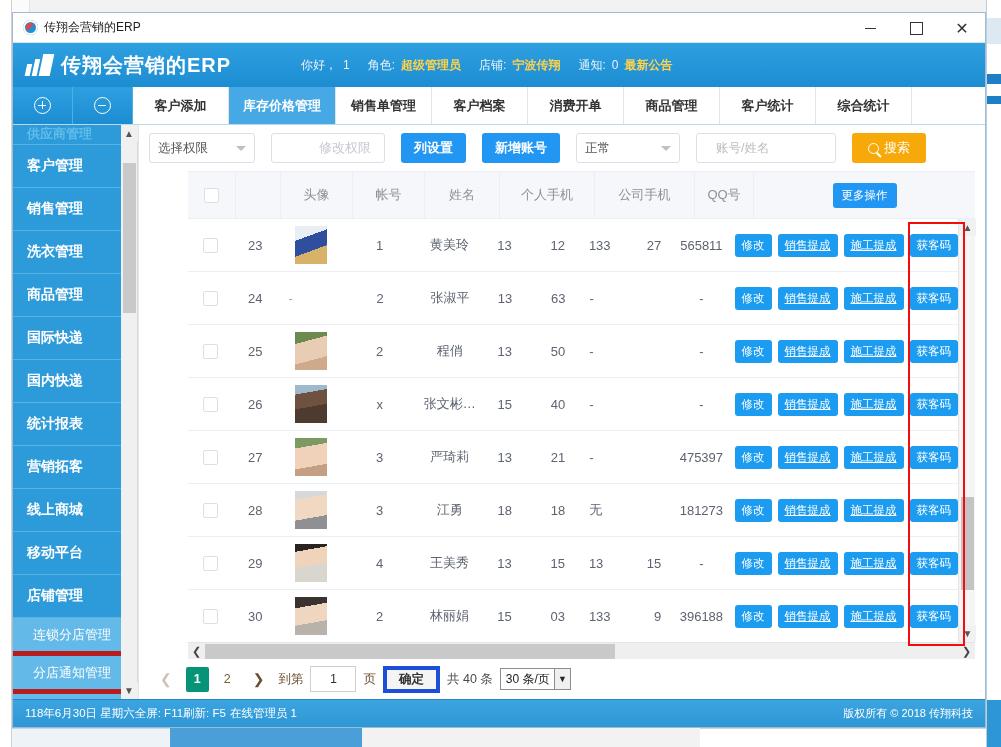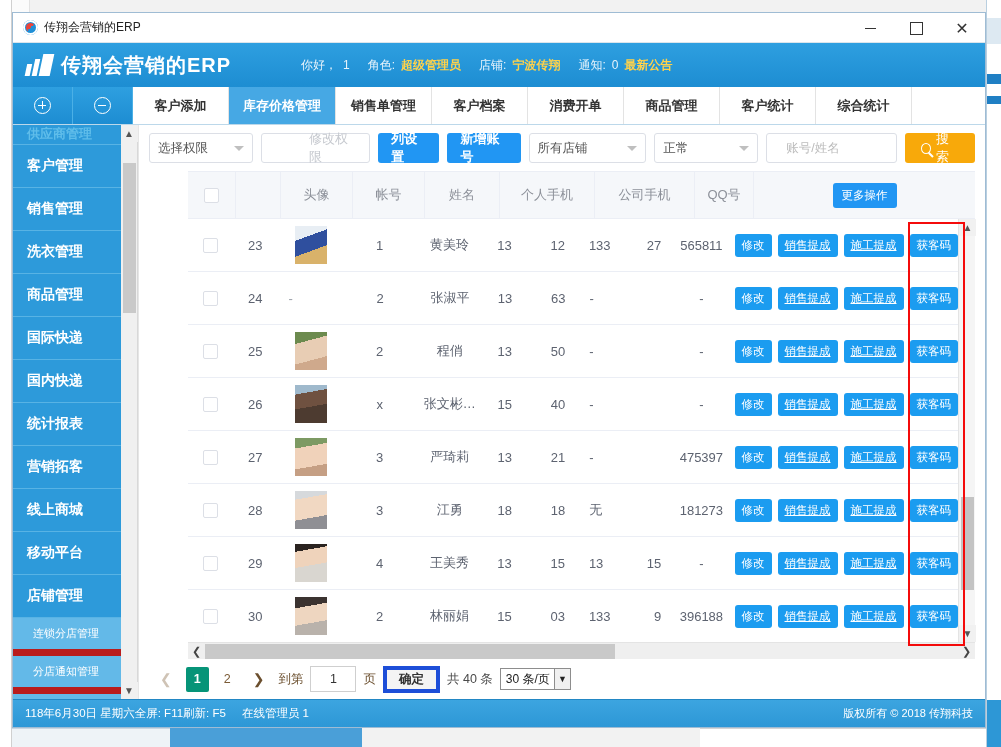--- a/index.html
+++ b/index.html
@@ -139,42 +139,42 @@
     overflow: hidden; position: relative;
   }
   .side-item {
     height: 43px; display:flex; align-items:center; padding-left: 14px;
     font-size: 14px; font-weight: bold; color:#ffffff;
     border-bottom: 1px solid #58b3e4;
     background:#2d9ada;
   }
   .side-item.partial { height: 20px; font-size:13px; color:#5fbdea; align-items:flex-start; overflow:hidden; }
   .side-item.sub {
-    height: 38px; background:#63b9e8; font-size: 11px; font-weight: normal;
-    padding-left: 20px; border-bottom: 7px solid #b91c1c; color:#ffffff;
+    height: 38px; background:#63b9e8; font-size: 13px; font-weight: normal;
+    padding-left: 20px; border-bottom: 5px solid #b91c1c; color:#ffffff;
   }
 
   
   #side-scroll {
     width: 17px; flex:0 0 17px; background:#f0f0f0; border-right:1px solid #d8d8d8;
     display:flex; flex-direction:column; justify-content:space-between; align-items:center;
     position:relative;
   }
   .sarrow { width:17px; height:17px; display:flex; align-items:center; justify-content:center; background:#f0f0f0; color:#555; font-size:10px; }
   #side-scroll .thumb { position:absolute; left:2px; width:13px; top:38px; height:150px; background:#c9c9c9; }
 
   
   #content {
     flex:1; min-width:0; background:#ffffff; display:flex; flex-direction:column;
     border-left:1px solid #e6e6e6;
   }
 
   
   #toolbar {
-    height: 46px; flex:0 0 46px; display:flex; align-items:center; gap:8px;
+    height: 46px; flex:0 0 46px; display:flex; align-items:center; gap:16px;
     padding: 0 10px; background:#ffffff;
   }
   .sel {
     height: 30px; min-width: 104px; border:1px solid #dcdfe6; border-radius:3px;
     display:flex; align-items:center; padding:0 8px; font-size:12.5px; color:#555;
     background:#fff; justify-content:space-between;
   }
   .sel .caret { width:0;height:0;border-left:5px solid transparent;border-right:5px solid transparent;border-top:5px solid #bfbfbf; margin-left:8px;}
   .btn {
     height: 30px; padding: 0 13px; border-radius:3px; display:flex; align-items:center;
@@ -362,24 +362,20 @@
     <div id="content">
 
       <div id="toolbar">
         <div class="sel" style="width:106px">
           <span>选择权限</span>
           <span class="caret"></span>
         </div>
         <div class="btn disabled">修改权限</div>
         <div class="btn">列设置</div>
         <div class="btn">新增账号</div>
-        <div class="sel" style="width:128px">
-          <span>所有店铺</span>
-          <span class="caret"></span>
-        </div>
         <div class="sel" style="width:88px">
           <span>正常</span>
           <span class="caret"></span>
         </div>
         <div class="txtin">
           <span>账号/姓名</span>
         </div>
         <div class="btn search">
           <span class="mag"></span>
           <span>搜索</span>
@@ -649,19 +645,19 @@
       </div>
 
     </div>
   </div>
 
   <div id="statusbar">
     <div class="left">
       <span>118年6月30日 星期六</span>
       <span>全屏: F11</span>
       <span>刷新: F5</span>
-      <span style="margin-left:16px">在线管理员 1</span>
+      <span style="margin-left:4px">在线管理员 1</span>
     </div>
     <div class="right">版权所有 © 2018 传翔科技</div>
   </div>
 </div>
 
 <div id="redbox"></div>
 
 </body></html>

